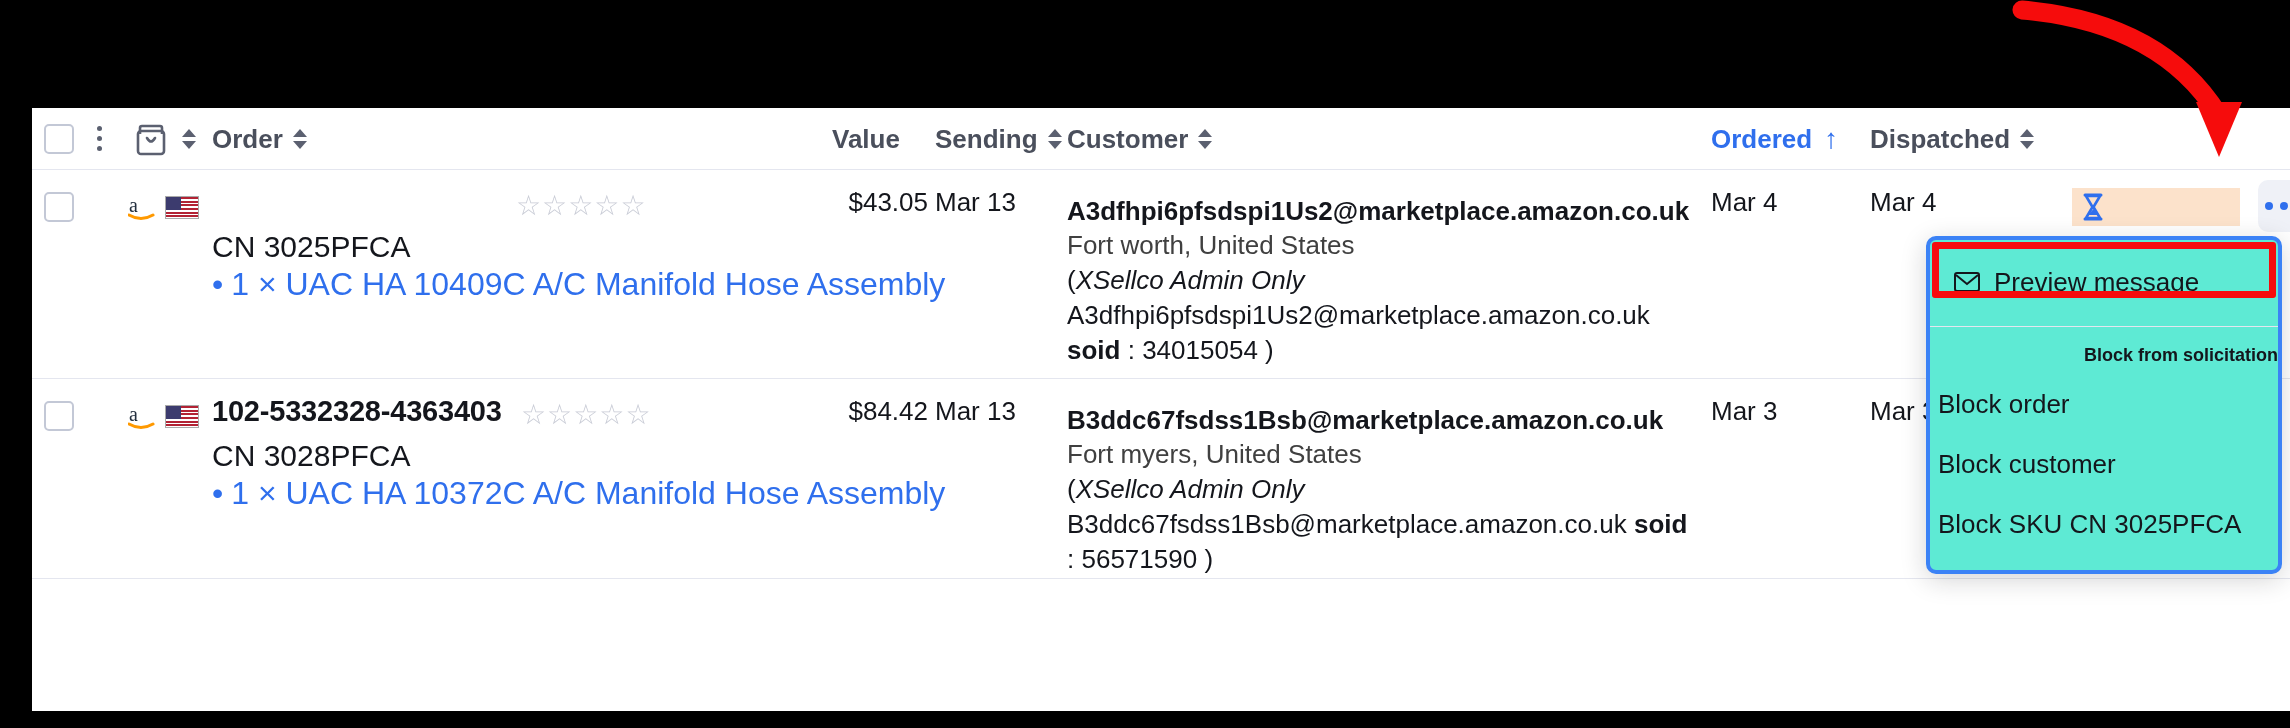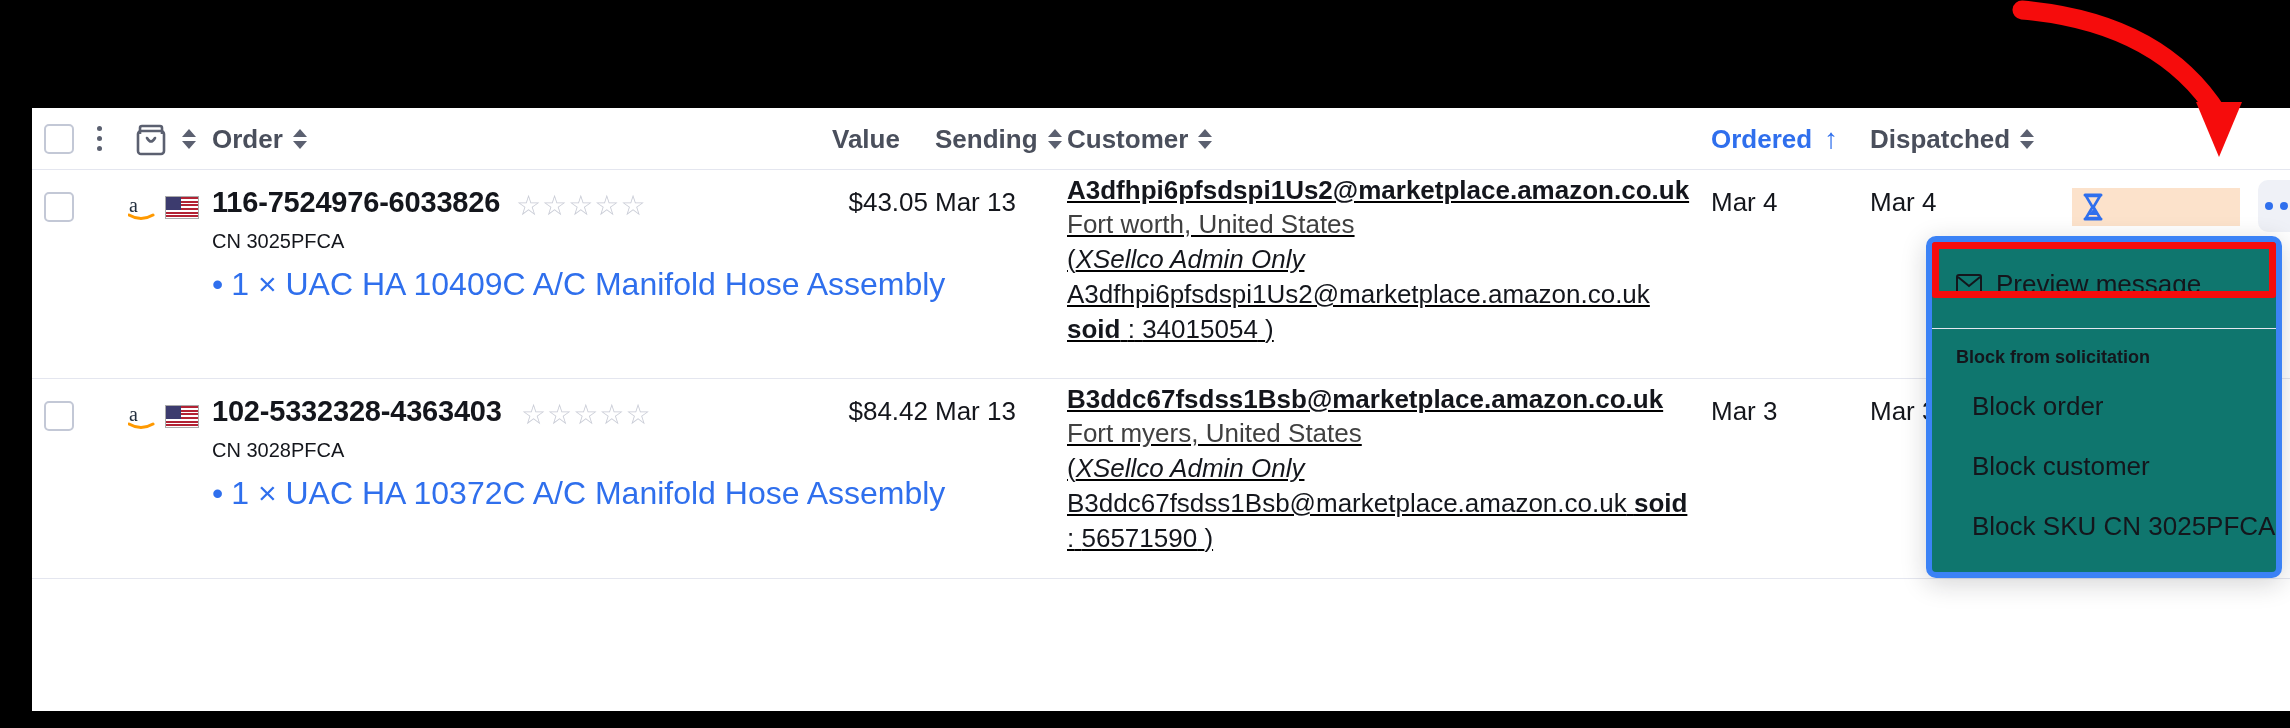--- a/index.html
+++ b/index.html
@@ -117,38 +117,38 @@
     font-size: 29px; font-weight: 700; color: #14161c;
     letter-spacing: -0.2px; white-space: nowrap;
   }
   .stars {
     position: absolute; top: 19px;
     font-size: 28px; color: #c9ccd6; letter-spacing: 1px;
     white-space: nowrap;
   }
   .sku {
     position: absolute; left: 180px; top: 60px;
-    font-size: 20px; color: #14161c; white-space: nowrap;
+    font-size: 30px; color: #14161c; white-space: nowrap;
   }
   .itemline {
     position: absolute; left: 180px; top: 96px;
     font-size: 32px; color: #2f6fed; white-space: nowrap;
   }
   .itemline .bullet { color: #2f6fed; margin-right: 8px; }
 
   .value {
     position: absolute; top: 17px;
     font-size: 26px; color: #14161c; white-space: nowrap; text-align: right;
   }
   .sending {
     position: absolute; top: 17px;
     font-size: 26px; color: #14161c; white-space: nowrap;
   }
 
-  .custwrap { position: absolute; left: 1035px; top: 3px; width: 610px; text-decoration: underline; }
+  .custwrap { position: absolute; left: 1035px; top: 24px; width: 610px; }
   .cust-email {
     font-size: 26px; font-weight: 700; color: #14161c;
     line-height: 34px; white-space: nowrap;
   }
   .cust-loc { font-size: 26px; color: #404040; line-height: 35px; }
   .cust-admin {
     font-size: 26px; color: #14161c; line-height: 35px; font-style: italic;
   }
   .cust-admin .nonital { font-style: normal; }
   .cust-detail {
@@ -185,48 +185,49 @@
   .ellipsis-btn i {
     width: 8px; height: 8px; border-radius: 50%; background: #2f6fed;
     display: block;
   }
 
   
   #menu {
     position: absolute;
     left: 1926px; top: 236px;
     width: 356px;
-    background: #0f766e;
-    border: 6px solid #3b82f6;
+    background: #5eead4;
+    border: 4px solid #3b82f6;
     border-radius: 10px;
     box-shadow: 0 6px 26px rgba(20,22,28,0.18);
     padding: 12px 0 16px;
     z-index: 40;
     overflow: hidden;
+    text-align: right;
   }
   .menu-item {
     display: flex; align-items: center;
     height: 60px;
     padding: 0 0 0 24px;
     font-size: 26px;
     color: #14161c;
     white-space: nowrap;
   }
   .menu-item .mi-icon {
     width: 40px; flex: 0 0 auto;
     display: flex; align-items: center;
   }
   .menu-divider {
     height: 1px; background: #e4e6ef; margin: 14px 0 8px;
   }
   .menu-section-title {
     font-size: 18px; font-weight: 700; color: #14161c;
     padding: 10px 0 8px 24px;
   }
-  .menu-item.plain { padding-left: 40px; }
+  .menu-item.plain { padding-left: 8px; }
 
   
   #hl {
     position: absolute;
     left: 1932px; top: 242px;
     width: 344px; height: 56px;
     border: 7px solid #f60c0c;
     border-radius: 3px;
     z-index: 60;
     pointer-events: none;
@@ -319,21 +320,20 @@
             <div></div>
           <div></div>
             <div></div>
             <div></div>
             <div></div>
             <div></div>
         </div>
         <div class="canton"></div>
       </div>
 
-      <div class="ordernum">116-7524976-6033826</div>
       <div class="stars" style="left:484px">☆☆☆☆☆</div>
       <div class="sku">CN 3025PFCA</div>
       <div class="itemline">
         <span class="bullet">•</span><span>1 × UAC HA 10409C A/C Manifold Hose Assembly</span>
       </div>
 
       <div class="value" style="left:800px; width:96px">$43.05</div>
       <div class="sending" style="left:903px">Mar 13</div>
 
       <div class="custwrap">

